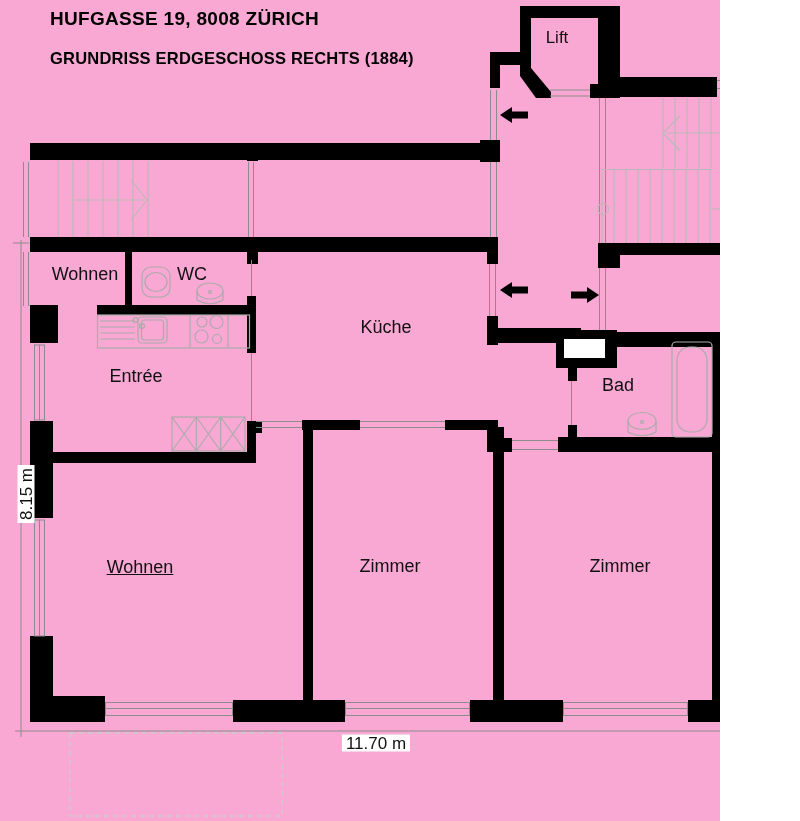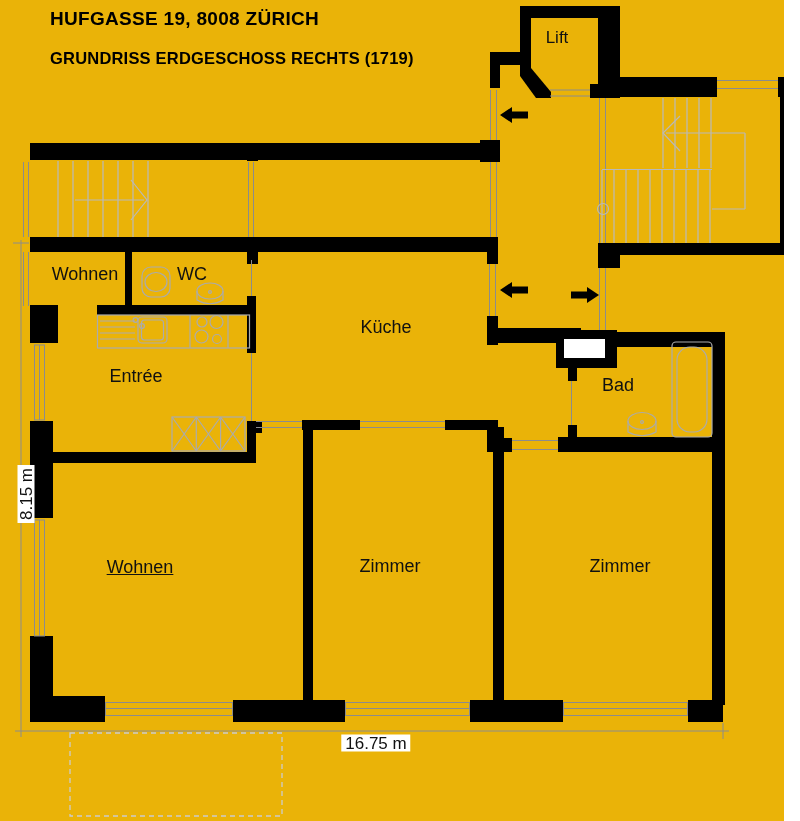--- a/index.html
+++ b/index.html
@@ -1,17 +1,17 @@
 <!DOCTYPE html>
 <html><head>
 <meta charset="utf-8">
 <style>
   html,body{margin:0;padding:0;background:#fff;}
   #stage{
-    position:relative;width:784px;height:821px;background:#eab308;overflow:hidden;
+    position:relative;width:720px;height:821px;background:#f9a8d4;overflow:hidden;
     font-family:"Liberation Sans","DejaVu Sans",sans-serif;color:#111;
   }
   #stage svg{position:absolute;left:0;top:0;}
   .lbl{position:absolute;transform:translate(-50%,-50%);white-space:nowrap;
        font-size:18px;color:#111;line-height:1;}
   .lbl-sm{font-size:17px;}
   .title{position:absolute;font-weight:bold;white-space:nowrap;color:#000;}
   #addr{left:50px;top:8px;font-size:19px;letter-spacing:.3px;}
   #ptitle{left:50px;top:49px;font-size:16.5px;letter-spacing:.2px;}
   #dim-h{transform:translate(-50%,-50%) rotate(-90deg);background:#fff;padding:0 3px;}
@@ -154,27 +154,27 @@
       <path d="M21,240 V737"></path>
       <path d="M15,731 H729"></path>
       <path d="M13,243 H29"></path>
       <path d="M723,723 V739"></path>
     </g>
 
     <rect x="70" y="733" width="212" height="83" fill="none" stroke="#cccccc" stroke-width="1.3" stroke-dasharray="5,4"></rect>
   </svg>
 
   <div id="addr" class="title">HUFGASSE 19, 8008 ZÜRICH</div>
-  <div id="ptitle" class="title">GRUNDRISS ERDGESCHOSS RECHTS (1719)</div>
+  <div id="ptitle" class="title">GRUNDRISS ERDGESCHOSS RECHTS (1884)</div>
 
   <div class="lbl lbl-sm" style="left:557px;top:37px;">Lift</div>
   <div class="lbl" style="left:85px;top:274px;">Wohnen</div>
   <div class="lbl" style="left:192px;top:274px;">WC</div>
   <div class="lbl" style="left:386px;top:327px;">Küche</div>
   <div class="lbl" style="left:136px;top:376px;">Entrée</div>
   <div class="lbl" style="left:618px;top:385px;">Bad</div>
   <div class="lbl" style="left:140px;top:567px;text-decoration:underline;">Wohnen</div>
   <div class="lbl" style="left:390px;top:566px;">Zimmer</div>
   <div class="lbl" style="left:620px;top:566px;">Zimmer</div>
 
   <div id="dim-h" class="lbl lbl-sm" style="left:26px;top:494px;">8.15 m</div>
-  <div id="dim-w" class="lbl lbl-sm" style="left:376px;top:743px;">16.75 m</div>
+  <div id="dim-w" class="lbl lbl-sm" style="left:376px;top:743px;">11.70 m</div>
 </div>
 
 </body></html>

